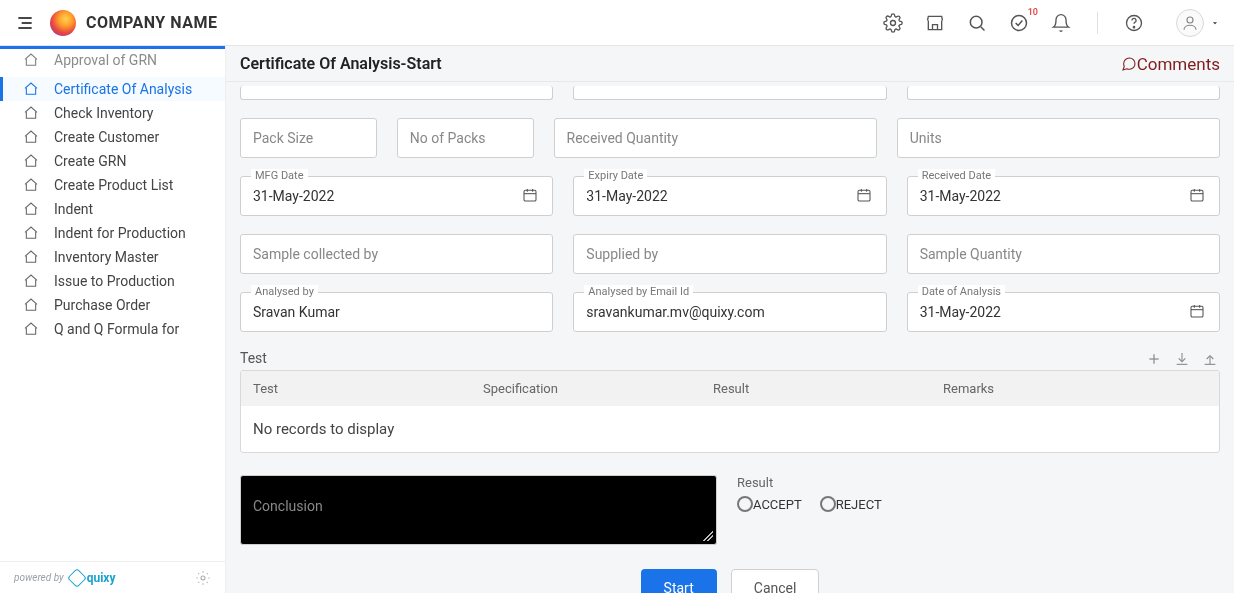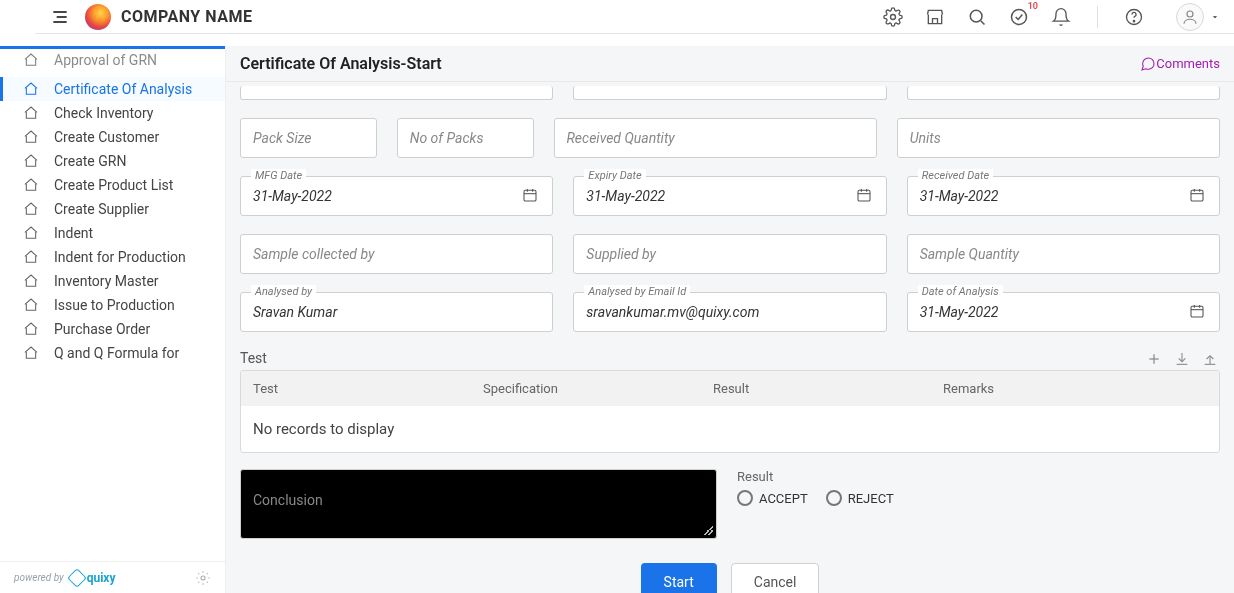--- a/index.html
+++ b/index.html
@@ -1,18 +1,18 @@
 <!DOCTYPE html>
 <html><head>
 <meta charset="utf-8">
 <style>
   * { box-sizing: border-box; margin: 0; padding: 0; }
   html, body { width: 1234px; height: 593px; font-family: -apple-system, BlinkMacSystemFont, "Segoe UI", Roboto, Arial, sans-serif; background: #fff; overflow: hidden; color: #333; }
   
-  .header { position: absolute; top: 0; left: 0; right: 0; height: 34px; display: flex; align-items: center; padding: 14px 14px; border-bottom: 1px solid #e5e5e5; background: #fff; z-index: 20; margin-left: 35px; }
+  .header { position: absolute; top: 0; left: 0; right: 0; height: 46px; display: flex; align-items: center; padding: 14px 14px; border-bottom: 1px solid #e5e5e5; background: #fff; z-index: 20; }
   .header .menu-icon { width: 22px; height: 22px; display: flex; align-items: center; justify-content: center; cursor: pointer; color: #222; }
   .header .logo { width: 26px; height: 26px; border-radius: 50%; background: radial-gradient(circle at 60% 35%, #ffd34d 0%, #ff9e2c 30%, #e8473f 60%, #7b2fc4 100%); margin-left: 14px; }
   .header .company { margin-left: 10px; font-weight: 700; letter-spacing: .5px; font-size: 16px; color: #333; }
   .header .spacer { flex: 1; }
   .hicons { display: flex; align-items: center; gap: 22px; color: #555; }
   .hicons .hicon { width: 20px; height: 20px; display: flex; align-items: center; justify-content: center; cursor: pointer; position: relative; }
   .hicons .divider { width: 1px; height: 22px; background: #e0e0e0; margin: 0 4px; }
   .badge { position: absolute; top: -6px; right: -9px; font-size: 9px; color: #e84747; font-weight: 600; }
   .user { display: flex; align-items: center; gap: 6px; margin-left: 10px; cursor: pointer; }
   .user .avatar { width: 28px; height: 28px; border-radius: 50%; border: 1px solid #d8d8d8; display: flex; align-items: center; justify-content: center; color: #888; background: #fafafa; }
@@ -30,50 +30,50 @@
   .sidebar-footer { position: absolute; bottom: 0; left: 0; right: 0; height: 32px; border-top: 1px solid #eee; display: flex; align-items: center; padding: 0 14px; gap: 6px; }
   .sidebar-footer .pby { font-size: 10px; color: #9aa1a9; font-style: italic; }
   .sidebar-footer .qlogo { color: #1aa3cf; font-weight: 700; font-size: 12px; display: flex; align-items: center; gap: 3px; }
   .sidebar-footer .qinf { width: 14px; height: 14px; border: 1.5px solid #1aa3cf; border-radius: 3px; transform: rotate(45deg); position: relative; }
   .sidebar-footer .cog { margin-left: auto; color: #aaa; }
 
   
   .main { position: absolute; top: 46px; left: 226px; right: 0; bottom: 0; background: #f5f6f7; display: flex; flex-direction: column; }
   .page-header { height: 36px; background: #f5f6f7; display: flex; align-items: center; padding: 0 14px; border-bottom: 1px solid #e8e8e8; }
   .page-title { font-size: 16px; font-weight: 600; color: #222; }
-  .comments { margin-left: auto; display: flex; align-items: center; color: #a21caf; font-size: 13px; cursor: pointer; }
+  .comments { margin-left: auto; display: flex; align-items: center; color: #7f1d1d; font-size: 17px; cursor: pointer; }
   .form-area { flex: 1; overflow-y: auto; padding: 4px 14px 18px 14px; }
   .row { display: flex; gap: 20px; margin-bottom: 18px; }
   .row.top { margin-top: 0; }
-  .field { position: relative; border: 1px solid #cfcfcf; border-radius: 3px; background: #fff; height: 40px; display: flex; align-items: center; padding: 0 12px; font-style: italic; }
+  .field { position: relative; border: 1px solid #cfcfcf; border-radius: 3px; background: #fff; height: 40px; display: flex; align-items: center; padding: 0 12px; }
   .field .float-label { position: absolute; top: -8px; left: 10px; font-size: 11px; color: #777; background: #fff; padding: 0 4px; }
   .field .value { font-size: 14px; color: #333; flex: 1; }
   .field .placeholder { font-size: 14px; color: #888; flex: 1; }
   .field .cal-icon { width: 18px; height: 18px; color: #555; }
   .w304 { width: 332px; }
   .w140 { width: 140px; }
   .textarea { width: 477px; height: 70px; border: 1px solid #cfcfcf; border-radius: 3px; background: #000000; padding: 22px 12px; font-size: 14px; color: #888; position: relative; resize: none; }
   .textarea::after { content: ""; position: absolute; right: 3px; bottom: 3px; width: 10px; height: 10px; background: linear-gradient(135deg, transparent 50%, #bbb 50%, #bbb 60%, transparent 60%, transparent 70%, #bbb 70%, #bbb 80%, transparent 80%); }
   .section-label { font-size: 14px; color: #555; margin-bottom: 4px; }
-  .test-panel { margin-bottom: 16px; }
+  .test-panel { margin-bottom: 22px; }
   .test-toolbar { display: flex; align-items: center; }
   .test-toolbar .spacer { flex: 1; }
   .test-toolbar .ticon { width: 18px; height: 18px; color: #888; margin-left: 10px; cursor: pointer; }
   .table { border: 1px solid #d9d9d9; border-radius: 3px; overflow: hidden; background: #fff; }
   .thead { display: flex; background: #f2f2f2; color: #666; font-size: 13px; }
   .thead .th { padding: 10px 12px; }
   .thead .th.c1 { width: 230px; }
   .thead .th.c2 { width: 230px; }
   .thead .th.c3 { width: 230px; }
   .thead .th.c4 { flex: 1; }
   .tempty { padding: 14px 12px; font-size: 15px; color: #444; }
   .result-group { display: flex; flex-direction: column; gap: 6px; }
   .result-group .rlabel { font-size: 13px; color: #666; }
   .radios { display: flex; gap: 18px; align-items: center; }
-  .radio { display: flex; align-items: center; gap: 6px; font-size: 13px; color: #333; cursor: pointer; }
+  .radio { display: flex; align-items: center; font-size: 13px; color: #333; cursor: pointer; }
   .radio .rcircle { width: 16px; height: 16px; border: 2px solid #777; border-radius: 50%; }
   .actions { display: flex; justify-content: center; gap: 14px; padding: 6px 0 4px; }
   .btn { padding: 10px 22px; border-radius: 4px; font-size: 14px; cursor: pointer; border: 1px solid transparent; }
   .btn-primary { background: #1a73e8; color: #fff; }
   .btn-secondary { background: #fff; color: #555; border: 1px solid #d0d0d0; }
   svg { display: block; }
 </style>
 </head>
 <body>
 
@@ -192,29 +192,20 @@
       <span>Create GRN</span>
     </div>
     <div class="side-item">
       <span class="sicon">
           <svg viewBox="0 0 24 24" width="16" height="16" fill="none" stroke="currentColor" stroke-width="1.6">
             <path d="M3 11l9-8 9 8"></path>
             <path d="M5 10v10h14V10"></path>
           </svg>
         </span>
       <span>Create Product List</span>
-    </div>
-    <div class="side-item">
-      <span class="sicon">
-          <svg viewBox="0 0 24 24" width="16" height="16" fill="none" stroke="currentColor" stroke-width="1.6">
-            <path d="M3 11l9-8 9 8"></path>
-            <path d="M5 10v10h14V10"></path>
-          </svg>
-        </span>
-      <span>Create Supplier</span>
     </div>
     <div class="side-item">
       <span class="sicon">
           <svg viewBox="0 0 24 24" width="16" height="16" fill="none" stroke="currentColor" stroke-width="1.6">
             <path d="M3 11l9-8 9 8"></path>
             <path d="M5 10v10h14V10"></path>
           </svg>
         </span>
       <span>Indent</span>
     </div>

